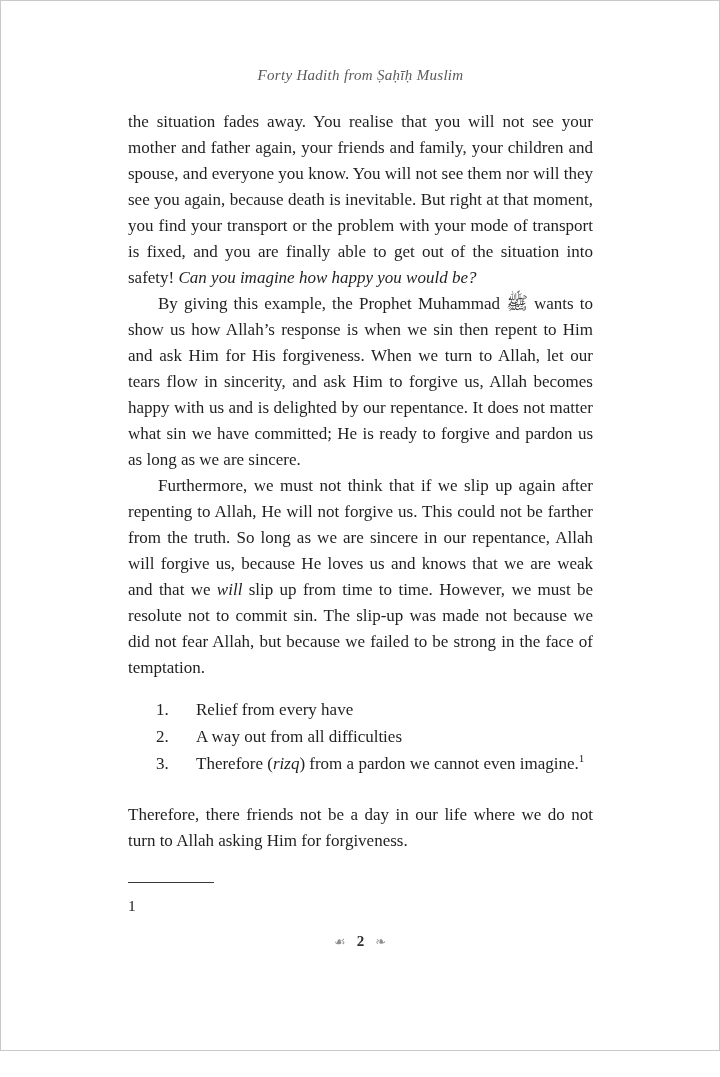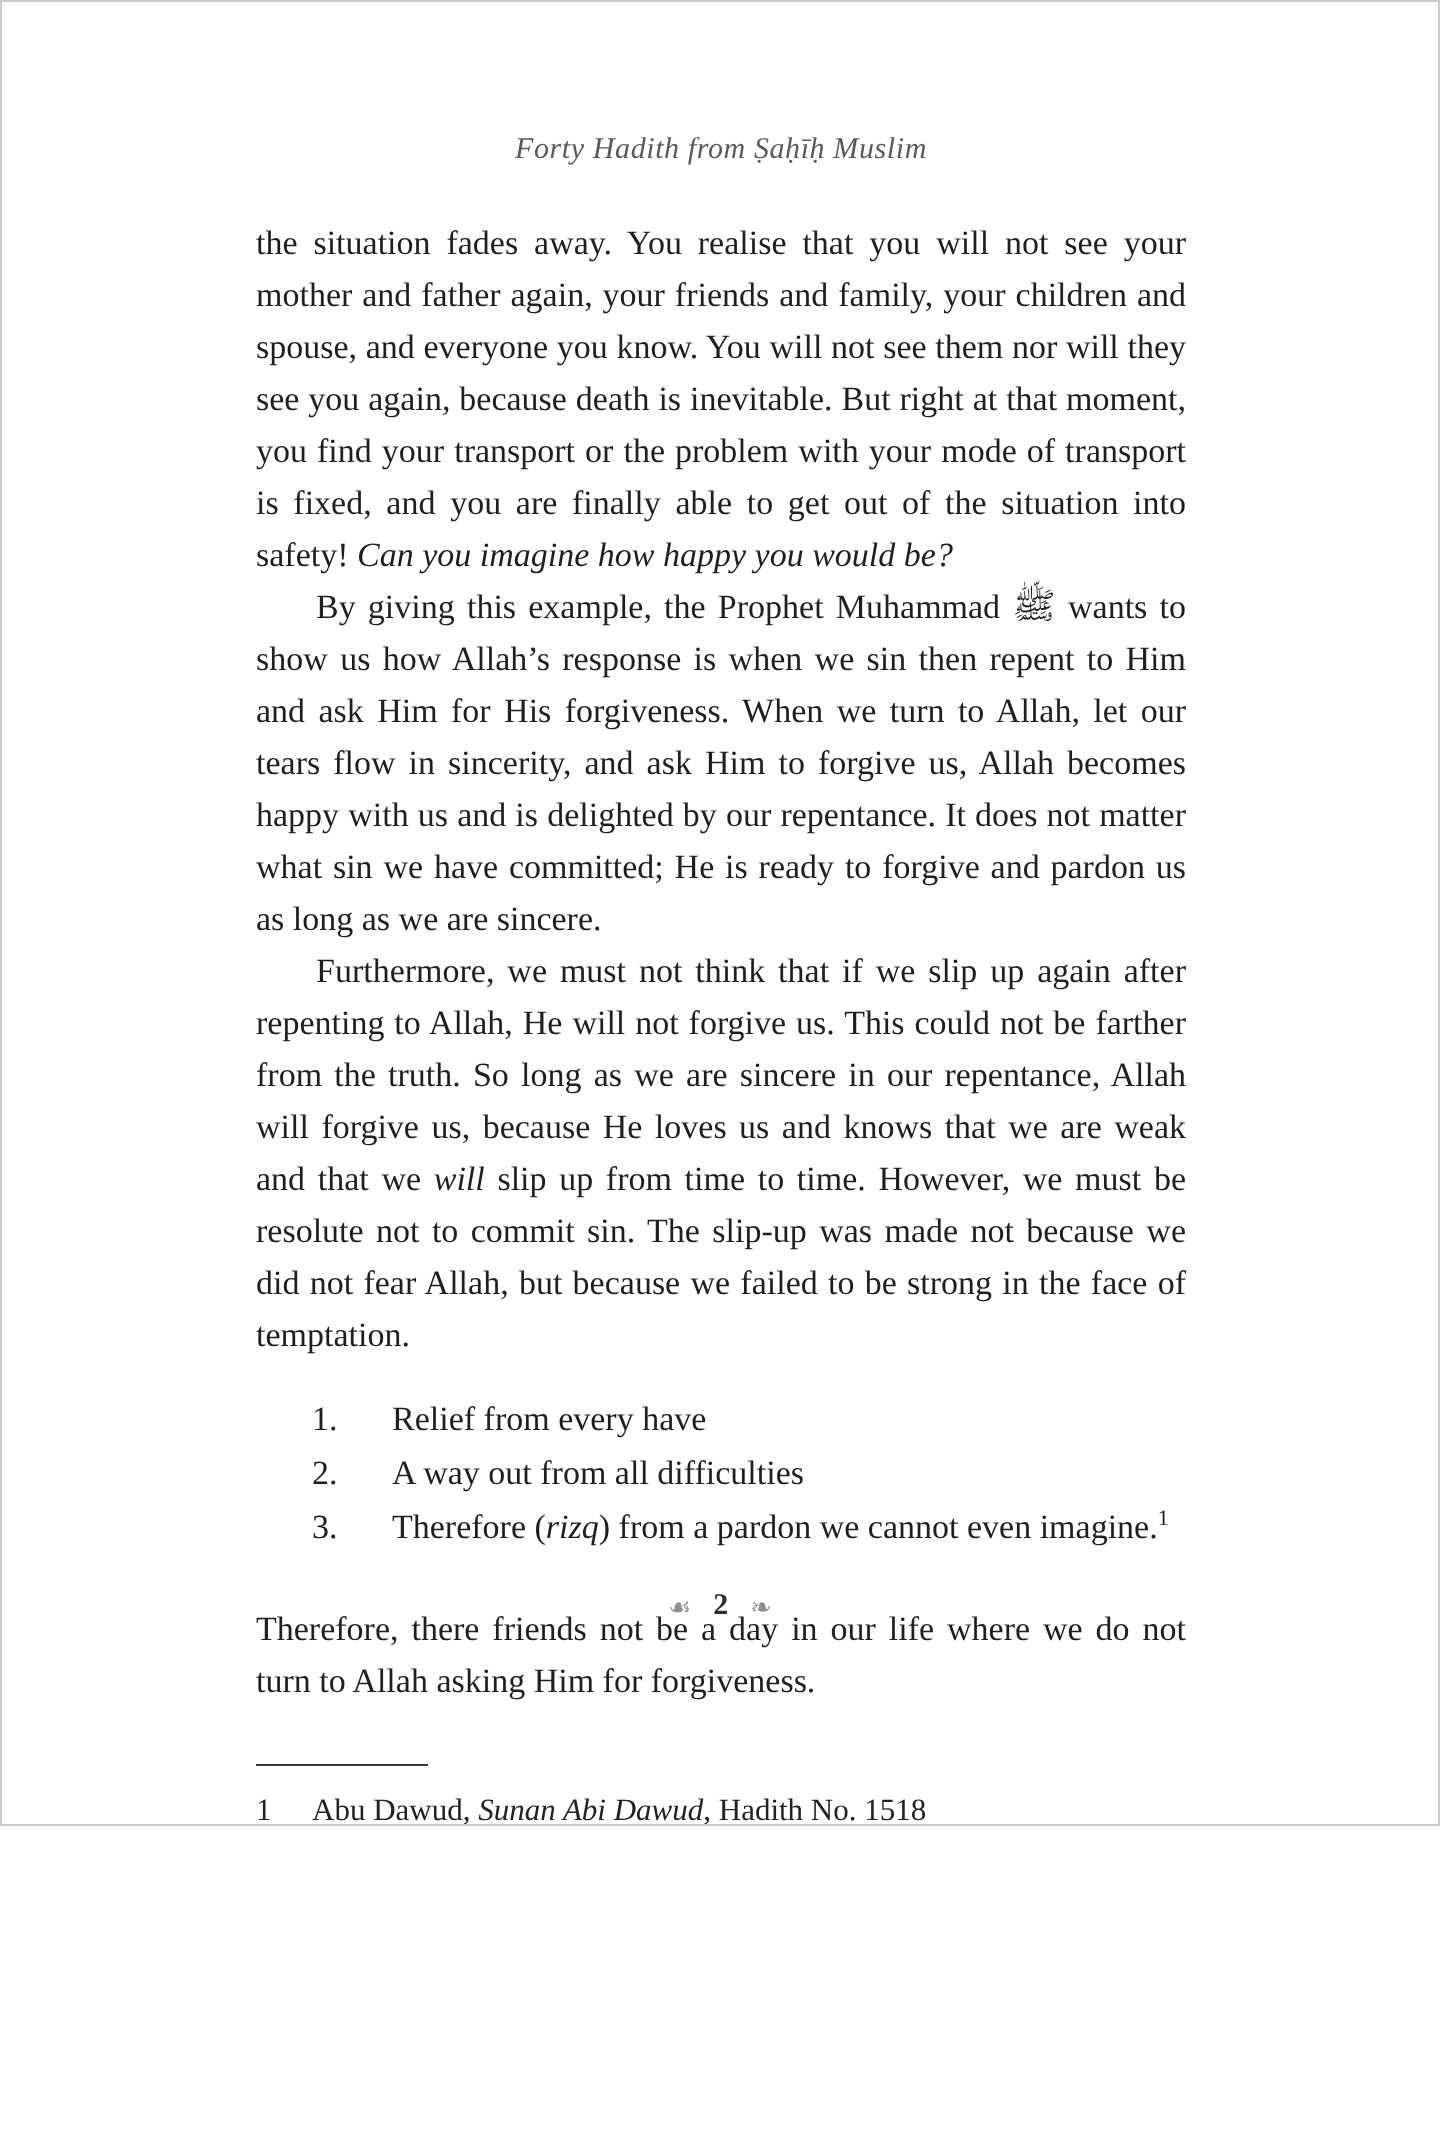--- a/index.html
+++ b/index.html
@@ -1,19 +1,19 @@
 <!DOCTYPE html>
 <html><head>
 <meta charset="utf-8">
 <style>
   * { margin:0; padding:0; box-sizing:border-box; }
   html, body { background:#ffffff; }
   .page {
     width:720px;
-    height:913px;
+    height:1051px;
     background:#ffffff;
     border:1px solid #c9c9c9;
     font-family:"Liberation Serif","DejaVu Serif",serif;
     color:#1f1f1f;
     padding:66px 126px 0 127px;
     position:relative;
     overflow:hidden;
   }
   .running-header {
     text-align:center;
@@ -85,21 +85,20 @@
       </div>
     </div>
 
     <p><span>Therefore, there friends not be a day in our life where we do not turn to Allah asking Him for forgiveness.</span></p>
   </div>
 
   <div class="footnote-block">
     <div class="footnote-rule"></div>
     <div class="footnote">
       <span class="footnote-num">1</span>
-      <span><span>Abu Dawud, </span><span class="italic">Sunan Abi Dawud</span><span>, Hadith No. 1518</span></span>
     </div>
   </div>
 
   <div class="page-footer">
     <span class="ornament">☙</span>
     <span class="page-number">2</span>
     <span class="ornament">❧</span>
   </div>
 
 </div>

